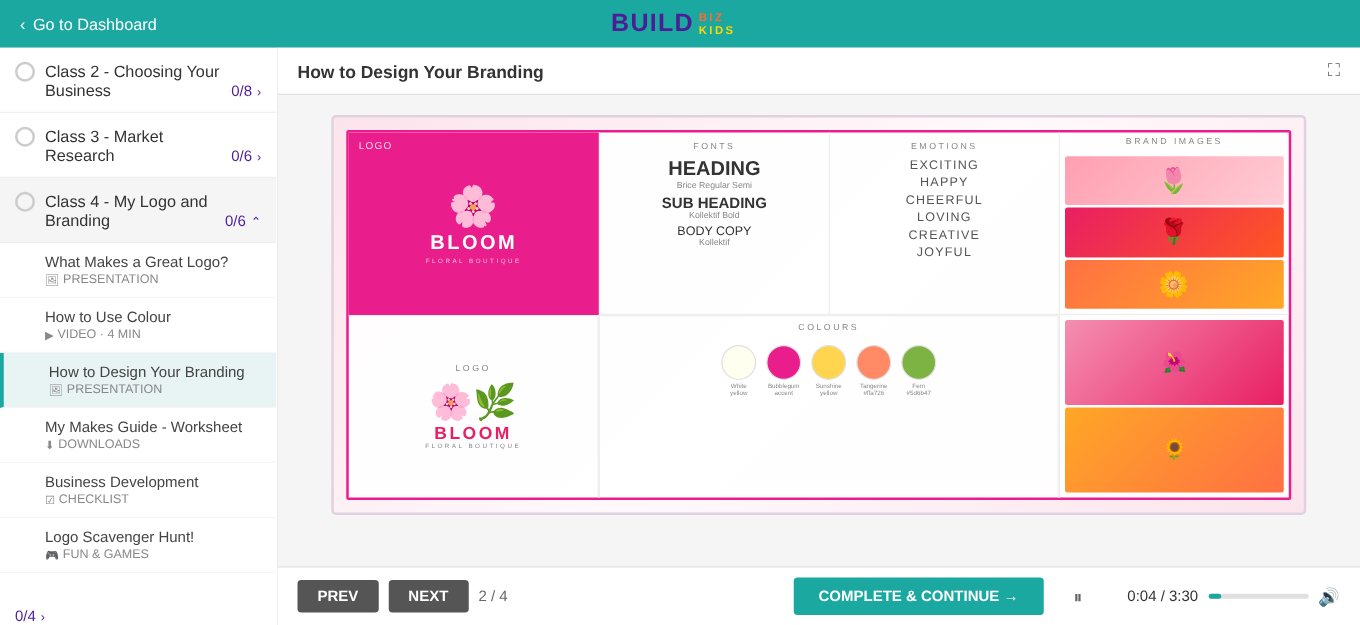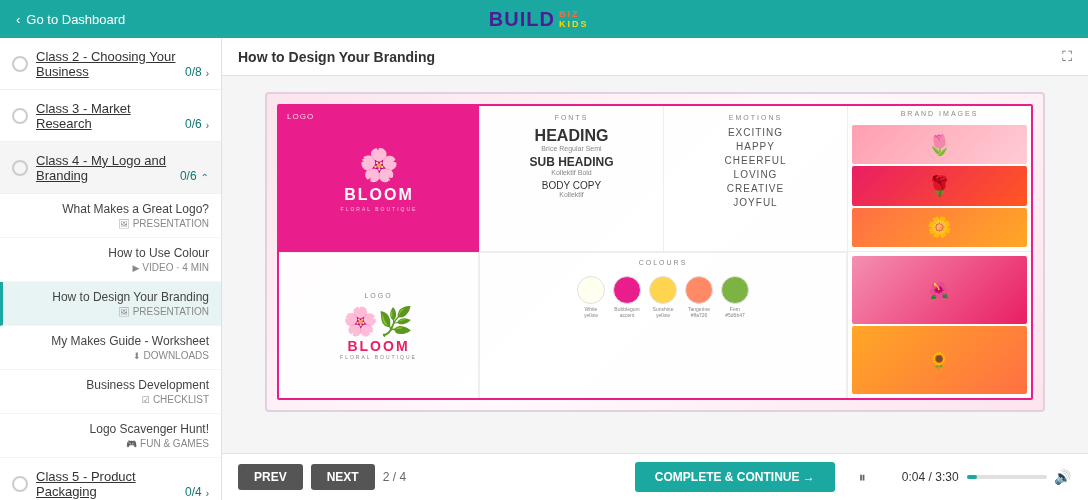--- a/index.html
+++ b/index.html
@@ -51,56 +51,54 @@
       cursor: pointer;
       display: flex;
       align-items: center;
       justify-content: space-between;
       font-size: 13px;
       color: #333;
     }
     .sidebar-item.expanded { background: #f5f5f5; }
     .sidebar-item-left {
       display: flex;
-      align-items: center;
+      align-items: flex-start;
       gap: 8px;
-      text-decoration: underline;
     }
     .circle-icon {
       width: 16px;
       height: 16px;
       border-radius: 50%;
       border: 2px solid #ccc;
       flex-shrink: 0;
       display: flex;
       align-items: center;
       justify-content: center;
     }
     .sidebar-item-right {
       display: flex;
       align-items: flex-end;
       gap: 4px;
-      color: #0f766e;
+      color: #4c1d95;
       font-size: 12px;
       margin-top: 17px;
     }
     .chevron { font-size: 10px; }
 
     
     .sub-items { background: white; }
     .sub-item {
       padding: 8px 12px 8px 36px;
       cursor: pointer;
       font-size: 12px;
       color: #444;
       border-bottom: 1px solid #f5f5f5;
       display: flex;
       flex-direction: column;
       gap: 2px;
-      align-items: flex-end;
     }
     .sub-item.active { background: #e8f4f3; border-left: 3px solid #1aa8a0; }
     .sub-item-type {
       font-size: 10px;
       color: #888;
       display: flex;
       align-items: center;
       gap: 3px;
     }
     .type-icon { font-size: 9px; }
@@ -525,24 +523,20 @@
       <div class="sub-item">
         <span>Logo Scavenger Hunt!</span>
         <span class="sub-item-type">
           <span class="type-icon">🎮</span>
           <span>FUN &amp; GAMES</span>
         </span>
       </div>
     </div>
 
     <div class="sidebar-item">
-      <div class="sidebar-item-left">
-        <div class="circle-icon"></div>
-        <span>Class 5 - Product Packaging</span>
-      </div>
       <div class="sidebar-item-right">
         <span>0/4</span>
         <span class="chevron">›</span>
       </div>
     </div>
 
   </aside>
 
   <div class="content">
 

